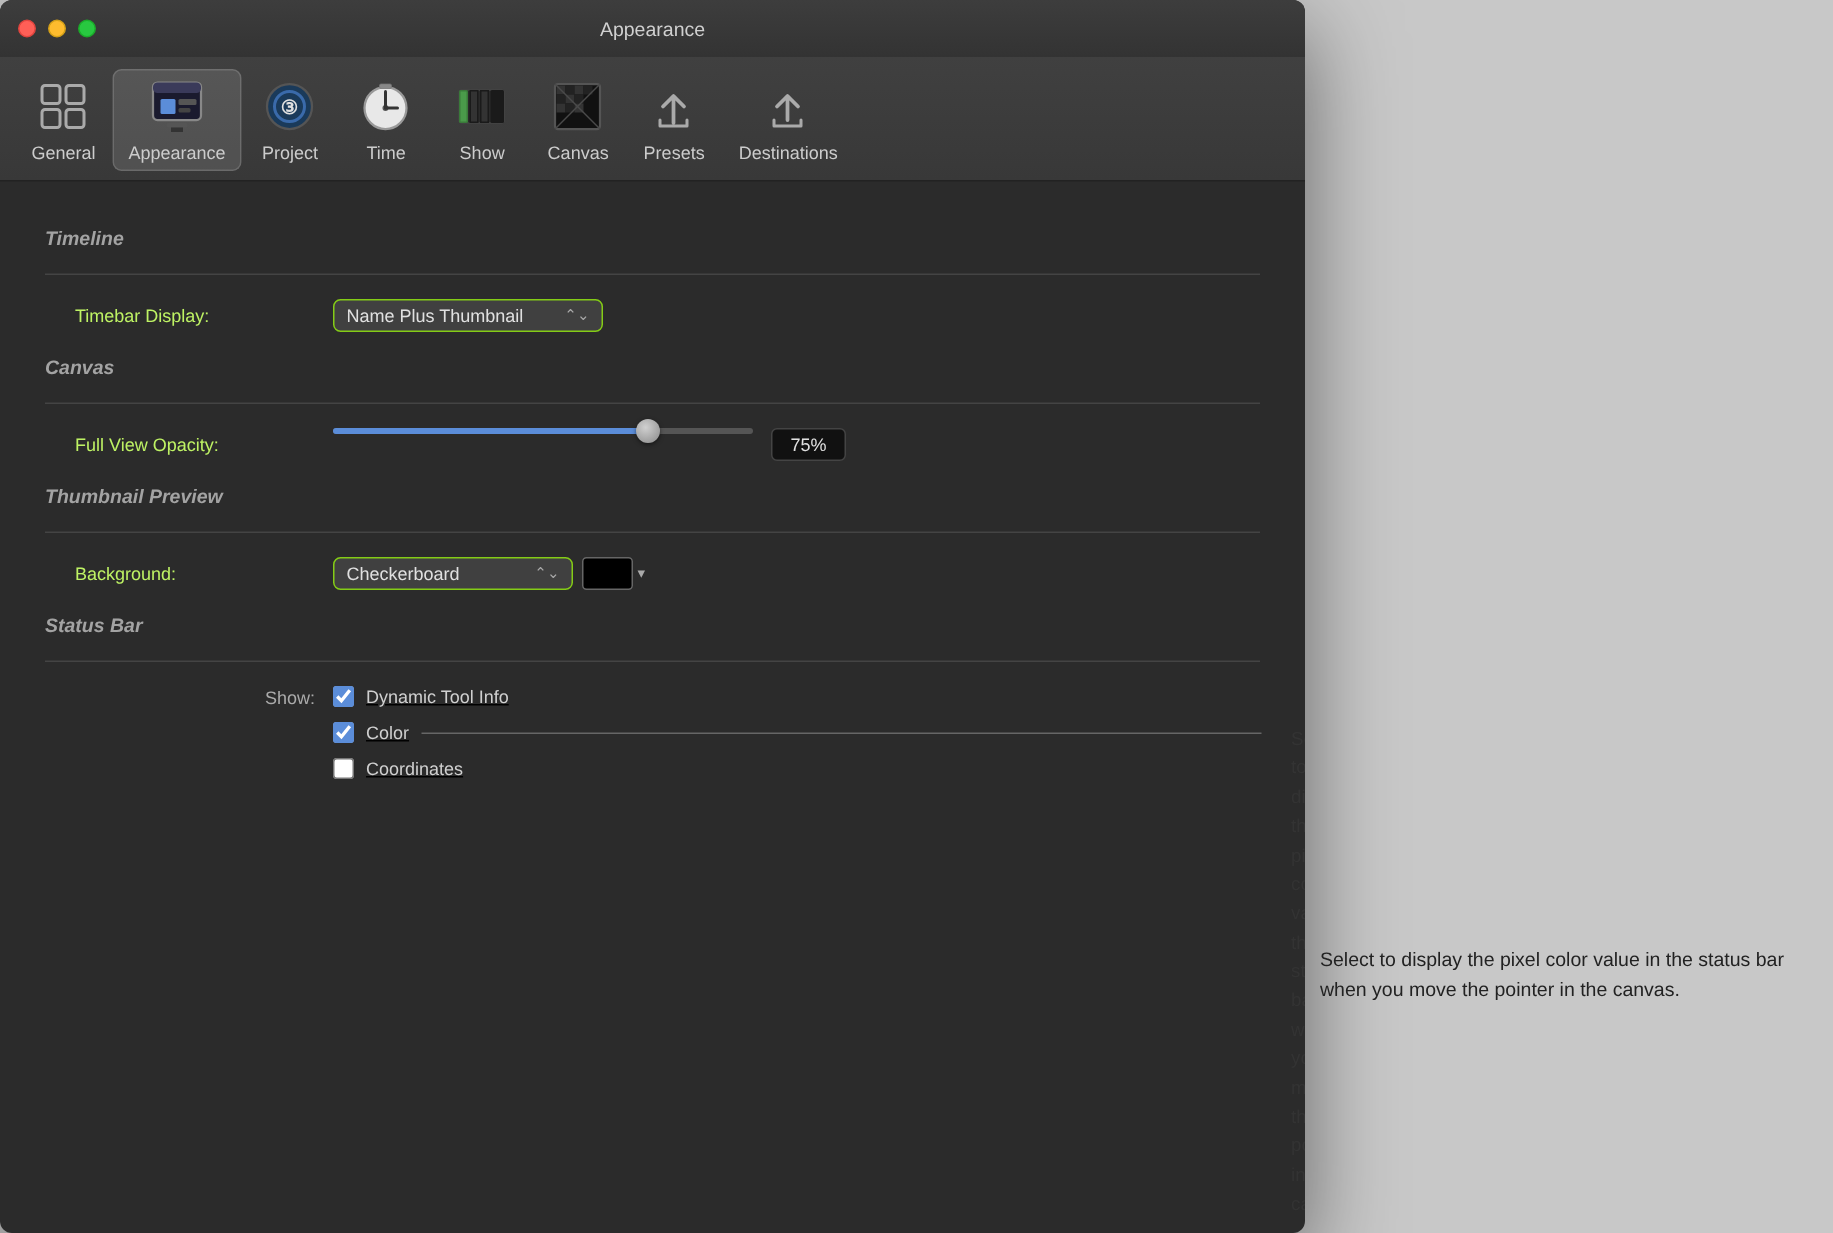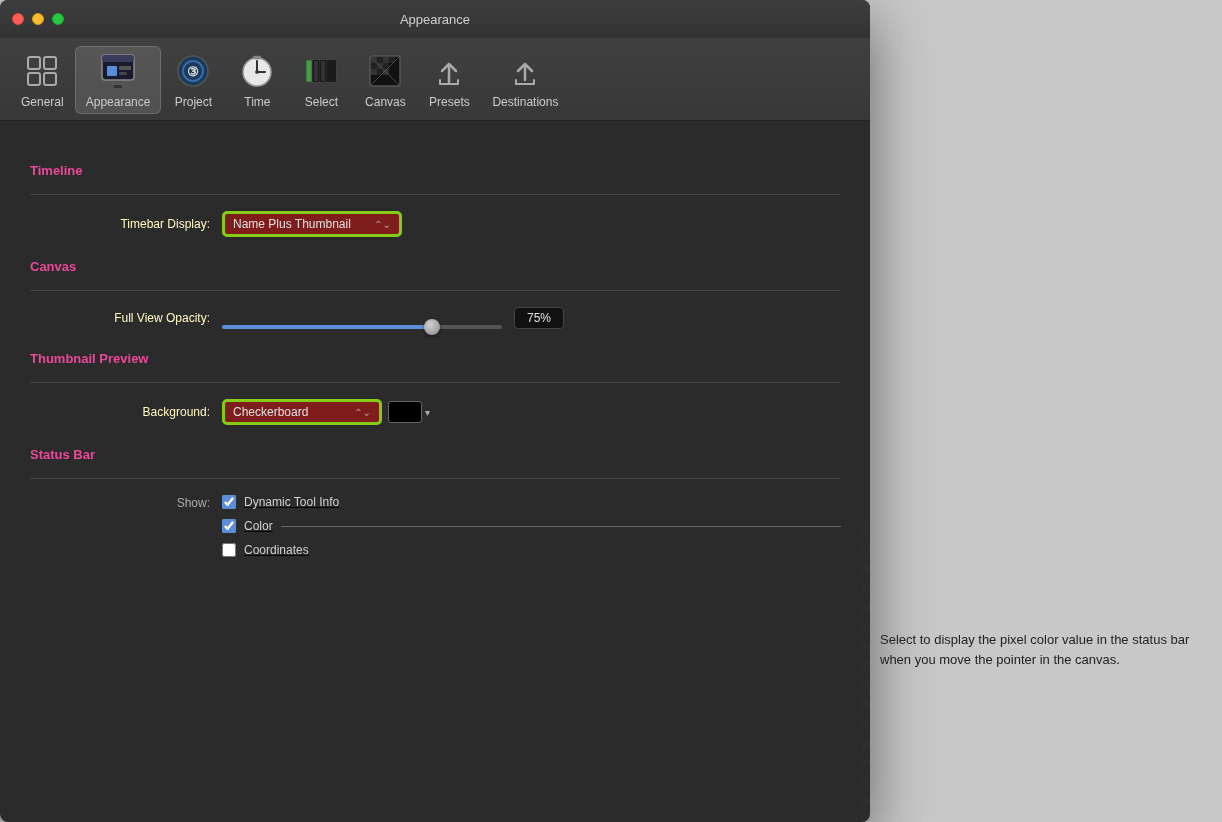--- a/index.html
+++ b/index.html
@@ -90,65 +90,66 @@
       color: #cccccc;
       font-size: 12px;
       text-align: center;
     }
     .content {
       padding: 20px 30px;
       flex: 1;
       overflow-y: auto;
     }
     .section-title {
-      color: #ec4899;
+      color: #a3a3a3;
       font-size: 13px;
       font-weight: 600;
       margin-bottom: 14px;
-      margin-top: 22px;
+      margin-top: 10px;
+      font-style: italic;
     }
     .section-divider {
       border: none;
       border-top: 1px solid #444;
       margin: 16px 0;
     }
     .form-row {
       display: flex;
       align-items: center;
       margin-bottom: 16px;
       padding-left: 20px;
     }
     .form-label {
-      color: #fef9c3;
-      font-size: 12px;
-      text-align: right;
+      color: #bef264;
+      font-size: 12px;
+      text-align: left;
       min-width: 160px;
       margin-right: 12px;
     }
     .select-control {
-      background: #7f1d1d;
-      border: 3px solid #84cc16;
+      background: #404040;
+      border: 1px solid #84cc16;
       border-radius: 5px;
       color: #e0e0e0;
       font-size: 12px;
       padding: 3px 8px;
       display: flex;
       align-items: center;
       gap: 6px;
       cursor: pointer;
       min-width: 180px;
     }
     .select-control span:last-child {
       margin-left: auto;
       color: #aaa;
       font-size: 10px;
     }
     .slider-container {
       display: flex;
-      align-items: flex-end;
+      align-items: flex-start;
       gap: 12px;
     }
     .slider-track {
       position: relative;
       width: 280px;
       height: 4px;
       background: #555;
       border-radius: 2px;
     }
     .slider-fill {
@@ -310,21 +311,21 @@
           <rect x="4" y="8" width="30" height="22" rx="2" fill="#2a2a2a" stroke="#444" stroke-width="1"></rect>
           <rect x="4" y="8" width="6" height="22" rx="1" fill="#3a7a3a"></rect>
           <rect x="11" y="8" width="6" height="22" fill="#1a1a1a"></rect>
           <rect x="18" y="8" width="6" height="22" fill="#1a1a1a"></rect>
           <rect x="25" y="8" width="9" height="22" rx="1" fill="#1a1a1a"></rect>
           <rect x="5" y="9" width="4" height="20" fill="#4a9a4a"></rect>
           <rect x="12" y="9" width="4" height="20" fill="#333"></rect>
           <rect x="19" y="9" width="4" height="20" fill="#333"></rect>
         </svg>
       </div>
-      <span class="toolbar-label">Select</span>
+      <span class="toolbar-label">Show</span>
     </div>
 
     <div class="toolbar-item">
       <div class="toolbar-icon">
         <svg width="38" height="38" viewBox="0 0 38 38">
           <rect x="4" y="4" width="30" height="30" rx="2" fill="#111" stroke="#555" stroke-width="1.5"></rect>
 
           <rect x="5" y="5" width="6" height="6" fill="#333"></rect>
           <rect x="11" y="5" width="6" height="6" fill="#222"></rect>
           <rect x="17" y="5" width="6" height="6" fill="#333"></rect>

